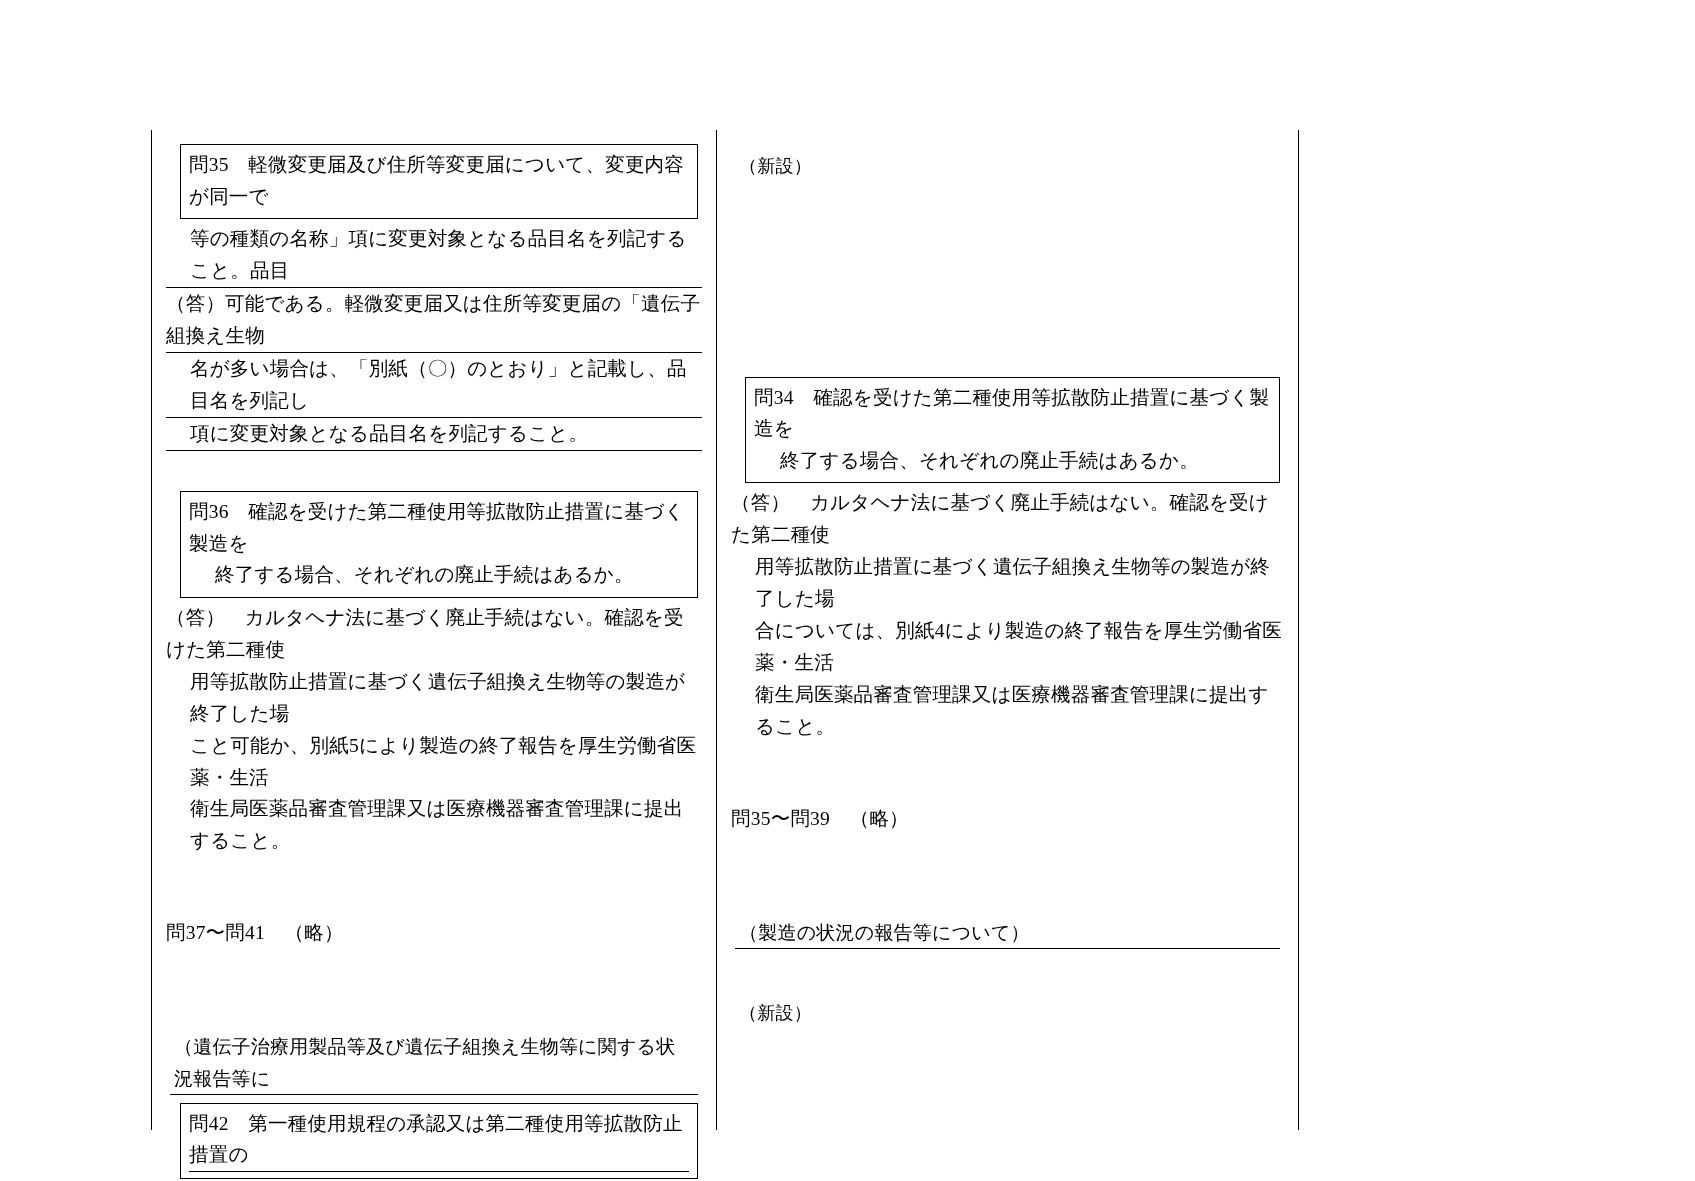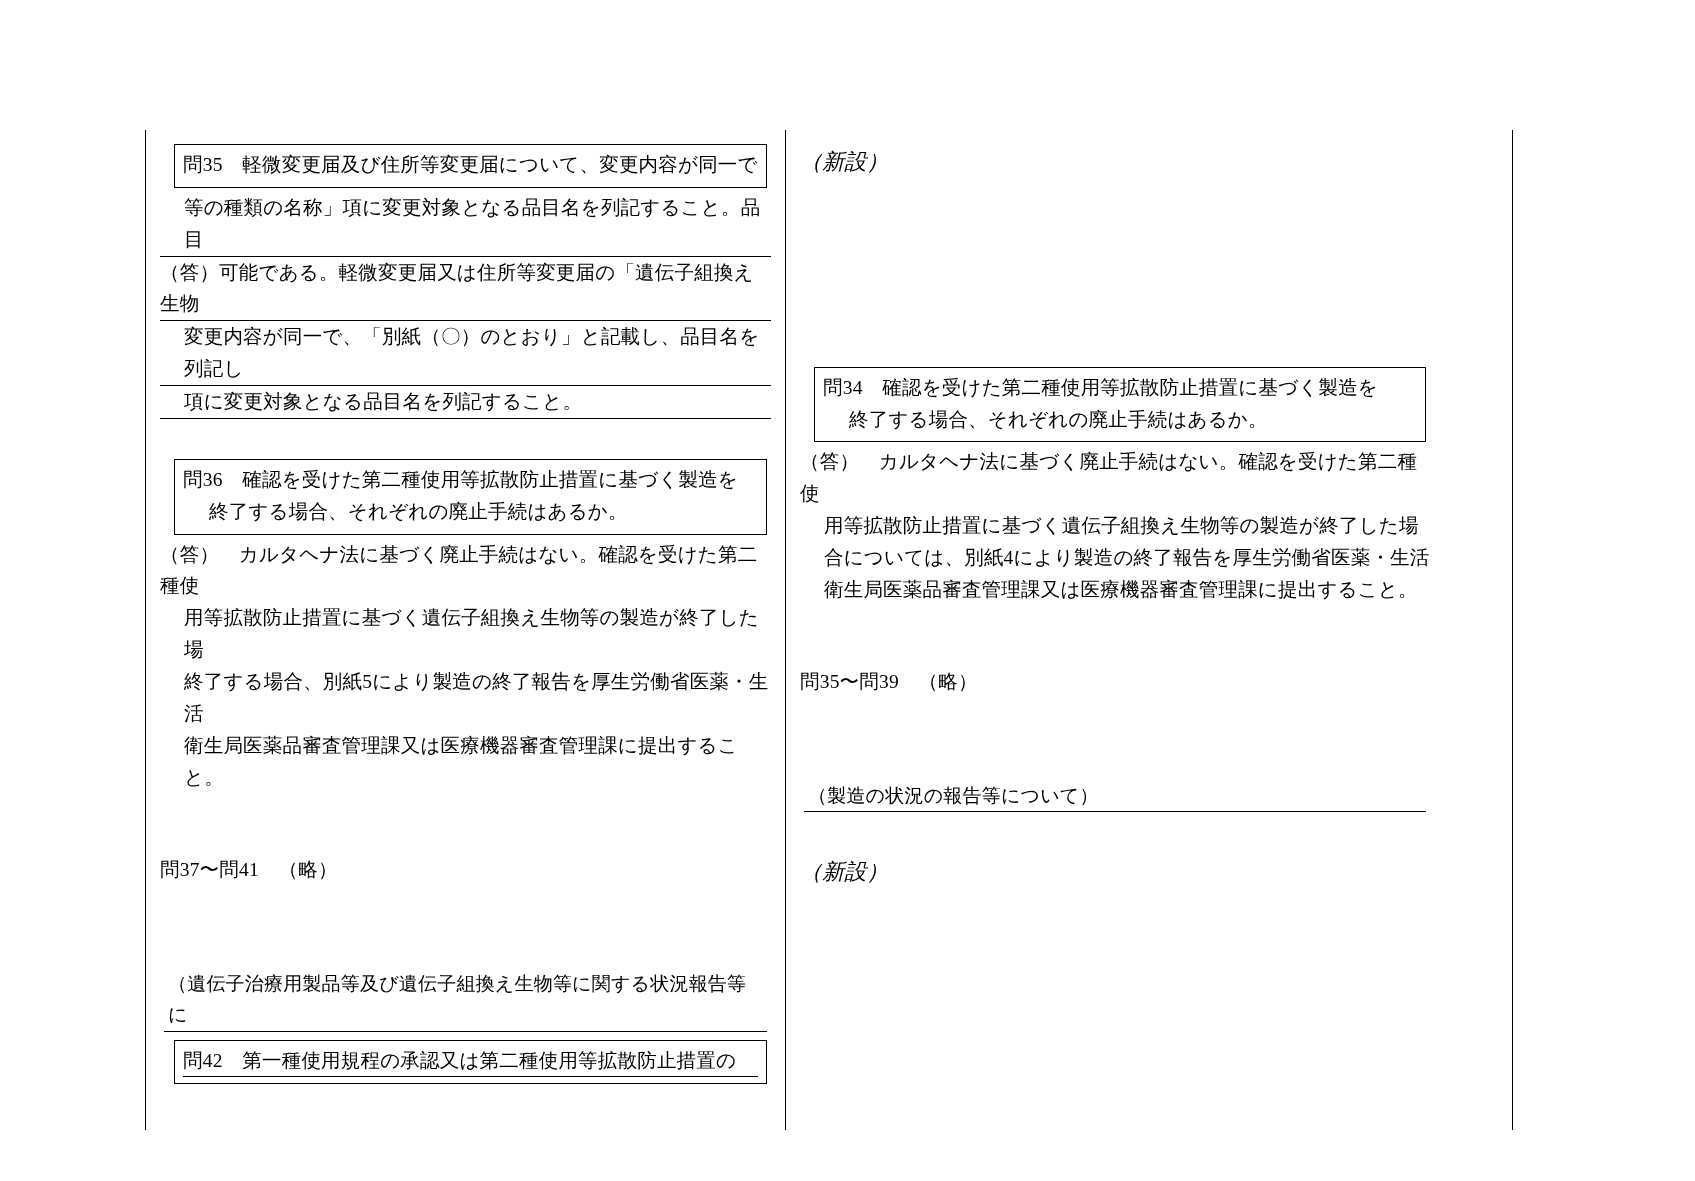--- a/index.html
+++ b/index.html
@@ -20,23 +20,23 @@
     position: absolute;
     left: 0;
     top: 0;
     width: 1695px;
     height: 1181px;
   }
 
   
   .doc-table {
     position: absolute;
-    left: 145px;
+    left: 151px;
     top: 130px;
-    width: 1368px;
+    width: 1148px;
     height: 1000px;
     border-left: 1.5px solid #000;
     border-right: 1.5px solid #000;
     box-sizing: border-box;
     display: flex;
   }
   .col {
     box-sizing: border-box;
     position: relative;
     height: 100%;
@@ -102,26 +102,25 @@
 
   .section-head {
     font-size: 19px;
     line-height: 1.64;
     letter-spacing: 0.2px;
     margin: 8px;
     padding: 0 4px;
   }
 
   .new-item {
-    font-size: 22px;
-    line-height: 1.64;
-    letter-spacing: 0.2px;
-    margin: 0;
+    font-size: 18px;
+    line-height: 1.64;
+    letter-spacing: 0.2px;
+    margin: 8px;
     padding: 0 4px;
-    font-style: italic;
   }
 
   .sp-sm { height: 14px; }
   .sp-md { height: 34px; }
   .sp-lg { height: 52px; }
   .sp-xl { height: 60px; }
 </style>
 </head>
 <body>
 
@@ -132,35 +131,35 @@
     <div class="col col-left">
       <div class="col-inner">
 
         <div class="qbox">
           <p>問35　軽微変更届及び住所等変更届について、変更内容が同一で</p>
         </div>
 
         <div class="ans">
           <p class="u hang">等の種類の名称」項に変更対象となる品目名を列記すること。品目</p>
           <p class="u">（答）可能である。軽微変更届又は住所等変更届の「遺伝子組換え生物</p>
-          <p class="u hang">変更内容が同一で、「別紙（〇）のとおり」と記載し、品目名を列記し</p>
+          <p class="u hang">名が多い場合は、「別紙（〇）のとおり」と記載し、品目名を列記し</p>
           <p class="u hang">項に変更対象となる品目名を列記すること。</p>
         </div>
 
         <div class="sp-md"></div>
 
         <div class="qbox">
           <p>問36　確認を受けた第二種使用等拡散防止措置に基づく製造を</p>
           <p class="ind">終了する場合、それぞれの廃止手続はあるか。</p>
         </div>
 
         <div class="ans">
           <p>（答）　カルタヘナ法に基づく廃止手続はない。確認を受けた第二種使</p>
           <p class="hang">用等拡散防止措置に基づく遺伝子組換え生物等の製造が終了した場</p>
-          <p class="hang">終了する場合、別紙5により製造の終了報告を厚生労働省医薬・生活</p>
+          <p class="hang">こと可能か、別紙5により製造の終了報告を厚生労働省医薬・生活</p>
           <p class="hang">衛生局医薬品審査管理課又は医療機器審査管理課に提出すること。</p>
         </div>
 
         <div class="sp-xl"></div>
 
         <p class="plain">問37〜問41　（略）</p>
 
         <div class="sp-xl"></div>
         <div class="sp-sm"></div>
 

